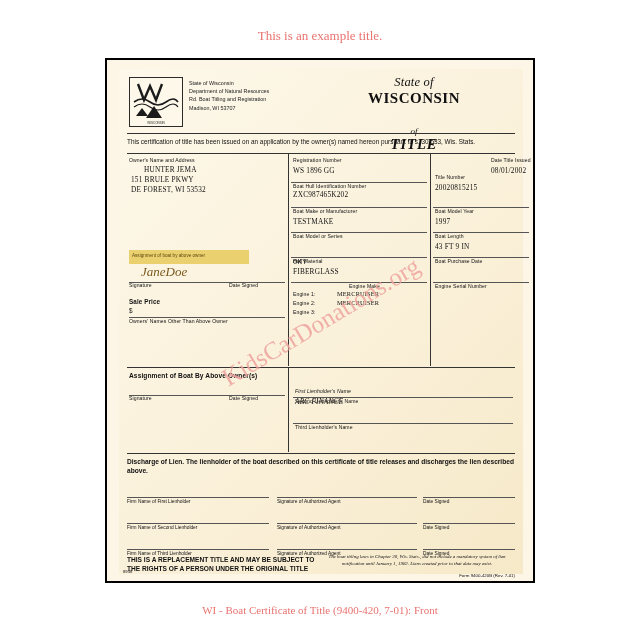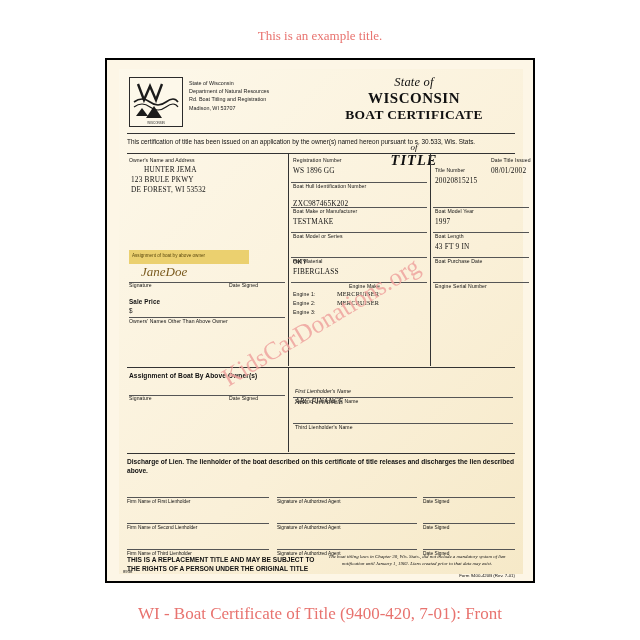--- a/index.html
+++ b/index.html
@@ -24,21 +24,21 @@
     font-size: 13px;
     font-family: "Liberation Serif", serif;
   }
   .page-caption {
     position: absolute;
     top: 604px;
     left: 0;
     width: 640px;
     text-align: center;
     color: #e8736f;
-    font-size: 17px;
+    font-size: 11px;
     font-family: "Liberation Serif", serif;
   }
   .doc-frame {
     position: absolute;
     left: 105px;
     top: 58px;
     width: 430px;
     height: 525px;
     border: 2px solid #000;
     background: #fdf6e6;
@@ -259,41 +259,40 @@
       </div>
       <div class="agency">
         <div>State of Wisconsin</div>
         <div>Department of Natural Resources</div>
         <div>Rd. Boat Titling and Registration</div>
         <div>Madison, WI  53707</div>
       </div>
       <div class="title-block">
         <div class="l1">State of</div>
         <div class="l2">WISCONSIN</div>
-        <div class="l3">BOAT CERTIFICATE</div>
         <div class="l4">of</div>
         <div class="l5">TITLE</div>
       </div>
     </div>
 
     <div class="certline">This certification of title has been issued on an application by the owner(s) named hereon pursuant to s. 30.533, Wis. Stats.</div>
 
     <div class="grid">
       <div class="vline" style="left:161px;"></div>
       <div class="vline" style="left:303px;"></div>
 
       <div class="col-l">
         <div class="fld" style="left:2px; top:3px;">
           <div class="lbl">Owner's Name and Address</div>
         </div>
         <div class="fld" style="left:4px; top:11px;margin-left:13px;">
           <div class="val">HUNTER JEMA</div>
         </div>
         <div class="fld" style="left:4px; top:21px;">
-          <div class="val">123 BRULE PKWY</div>
+          <div class="val">151 BRULE PKWY</div>
         </div>
         <div class="fld" style="left:4px; top:31px;">
           <div class="val">DE FOREST, WI 53532</div>
         </div>
 
         <div class="sig-hi"></div>
         <div class="sig-hi-lbl">Assignment of boat by above owner</div>
         <div class="cursive">JaneDoe</div>
 
         <div class="rule" style="position:absolute; left:2px; top:127px; width:156px;"></div>
@@ -317,21 +316,21 @@
       </div>
 
       <div class="col-m">
         <div class="fld" style="left:4px; top:3px;">
           <div class="lbl">Registration Number</div>
           <div class="val" style="padding-top:3px;">WS 1896 GG</div>
         </div>
         <div class="rule" style="position:absolute; left:2px; top:27px; width:136px;"></div>
         <div class="fld" style="left:4px; top:29px;">
           <div class="lbl">Boat Hull Identification Number</div>
-          <div class="val" style="padding-top:10px;">ZXC987465K202</div>
+          <div class="val" style="padding-top:1px;">ZXC987465K202</div>
         </div>
         <div class="rule" style="position:absolute; left:2px; top:52px; width:136px;"></div>
         <div class="fld" style="left:4px; top:54px;">
           <div class="lbl">Boat Make or Manufacturer</div>
           <div class="val" style="padding-top:3px;">TESTMAKE</div>
         </div>
         <div class="rule" style="position:absolute; left:2px; top:77px; width:136px;"></div>
         <div class="fld" style="left:4px; top:79px;">
           <div class="lbl">Boat Model or Series</div>
           <div class="val" style="padding-top:19px;font-family:Liberation Mono, monospace;">OKY</div>
@@ -359,21 +358,21 @@
         </div>
         <div class="fld" style="left:4px; top:155px;">
           <div class="lbl">Engine 3:</div>
         </div>
         <div class="fld" style="left:48px; top:154px;">
           <div class="val" style="font-size:6.3px;"></div>
         </div>
       </div>
 
       <div class="col-r">
-        <div class="fld" style="left:4px; top:13px;">
+        <div class="fld" style="left:4px; top:20px;">
           <div class="lbl">Title Number</div>
           <div class="val" style="padding-top:3px;">20020815215</div>
         </div>
         <div class="fld" style="left:60px; top:3px;">
           <div class="lbl">Date Title Issued</div>
           <div class="val" style="padding-top:3px;">08/01/2002</div>
         </div>
         <div class="rule" style="position:absolute; left:2px; top:52px; width:96px;"></div>
         <div class="fld" style="left:4px; top:54px;">
           <div class="lbl">Boat Model Year</div>

